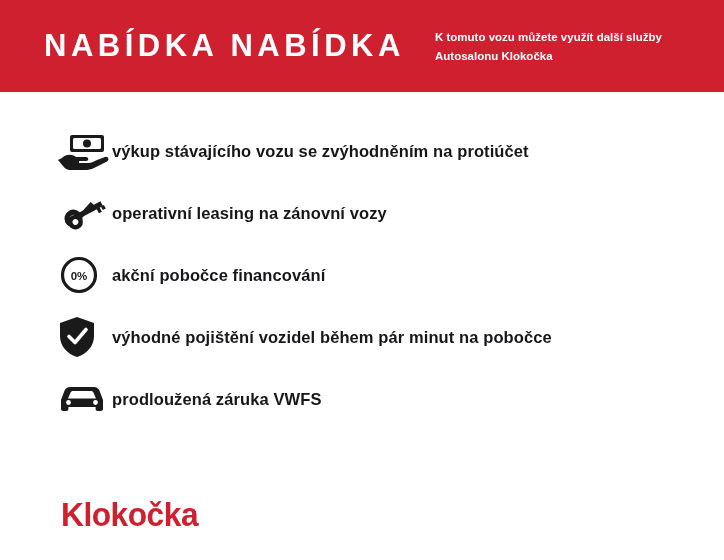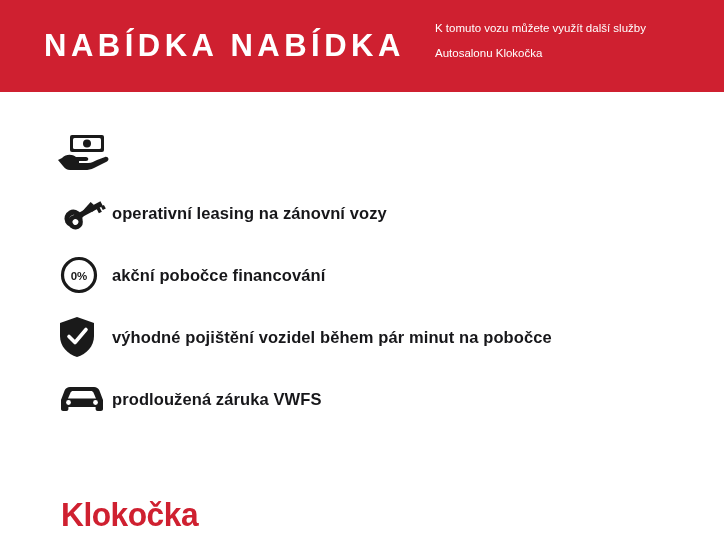--- a/index.html
+++ b/index.html
@@ -35,25 +35,25 @@
     top: 28px;
     color: #ffffff;
     font-size: 31px;
     font-weight: bold;
     letter-spacing: 4.5px;
     white-space: nowrap;
   }
   .header-sub {
     position: absolute;
     left: 435px;
-    top: 16px;
+    top: 28px;
     color: #ffffff;
     font-size: 11.5px;
-    font-weight: normal;
-    line-height: 25px;
+    font-weight: bold;
+    line-height: 19px;
     width: 265px;
   }
 
   
   .services {
     position: absolute;
     left: 0;
     top: 92px;
     width: 724px;
     padding-top: 28px;
@@ -117,20 +117,21 @@
 
     <div class="service-row">
       <div class="service-icon">
         <svg width="52" height="40" viewBox="0 0 52 40" fill="none">
           <rect x="12" y="4" width="34" height="17" rx="2" fill="#1a1a1a"></rect>
           <rect x="15" y="7" width="28" height="11" rx="1.5" fill="#ffffff"></rect>
           <circle cx="29" cy="12.5" r="4" fill="#1a1a1a"></circle>
           <path d="M4 27 C8 23 14 23 18 26 L28 26 C31 26 31 30 28 30 L21 30 L21 32 L30 32 C34 32 36 30 39 29 L47 26 C50 25 52 29 49 30.5 L36 37 C33 38.5 30 39 27 39 L12 39 C9 39 7 37.5 5 35 L0 29 Z" fill="#1a1a1a"></path>
         </svg>
       </div>
+      <div class="service-label">výkup stávajícího vozu se zvýhodněním na protiúčet</div>
     </div>
 
 
     <div class="service-row">
       <div class="service-icon">
         <svg width="52" height="42" viewBox="0 0 52 42" fill="none">
           <g transform="rotate(-28 26 21)">
             <circle cx="14" cy="21" r="9" fill="#1a1a1a"></circle>
             <circle cx="14" cy="21" r="3.6" fill="#ffffff"></circle>
             <rect x="21" y="18.4" width="25" height="5.2" fill="#1a1a1a"></rect>

